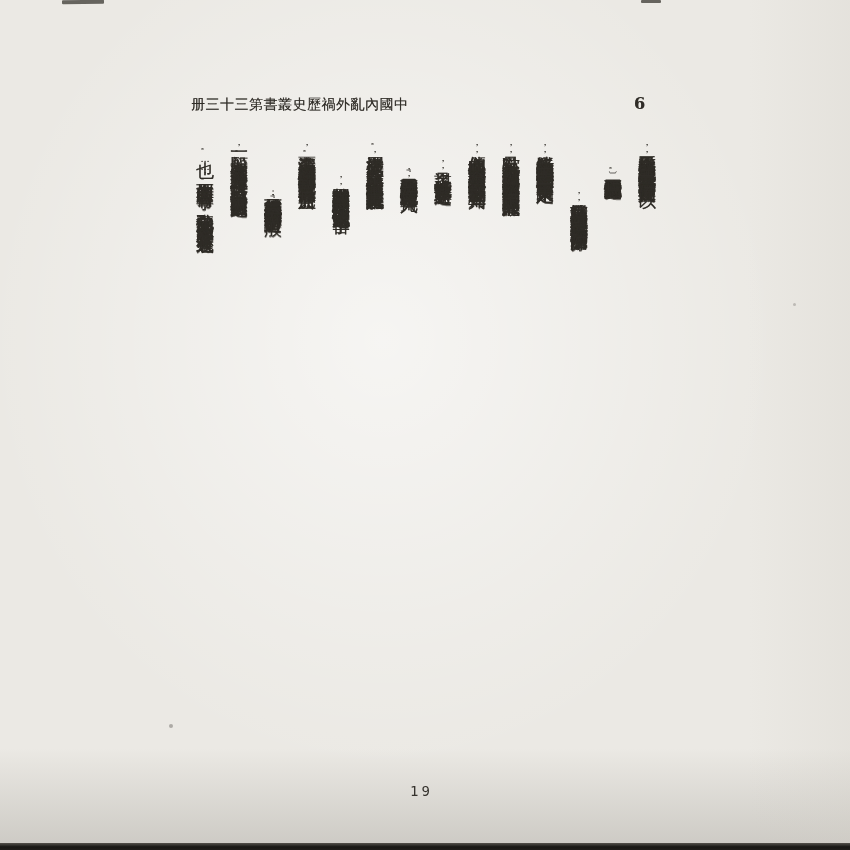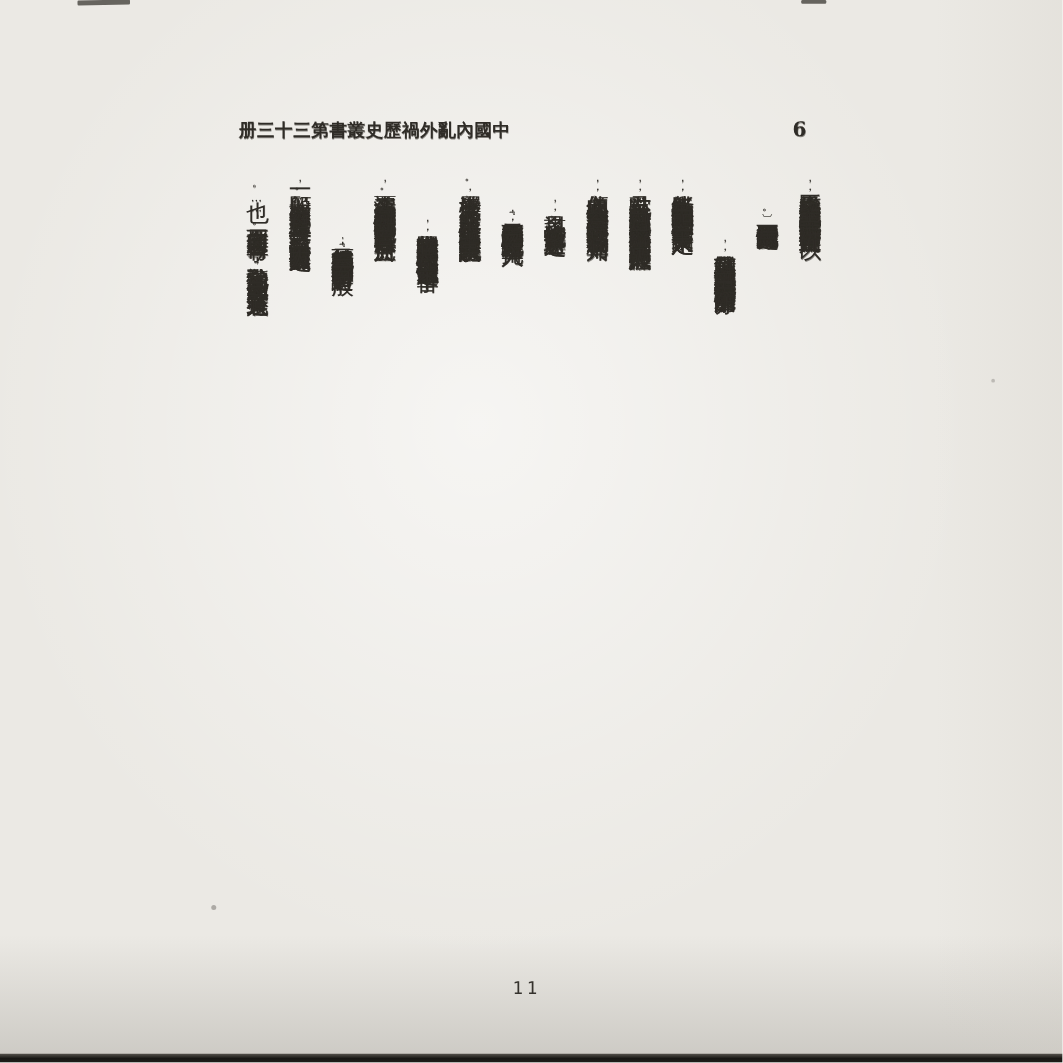--- a/index.html
+++ b/index.html
@@ -11,21 +11,21 @@
     position:relative;width:850px;height:850px;
     background:
       radial-gradient(ellipse at 45% 40%, rgba(255,255,255,.55) 0%, rgba(255,255,255,0) 60%),
       linear-gradient(to left, rgba(210,206,198,.25), rgba(0,0,0,0) 12%),
       linear-gradient(to bottom, rgba(0,0,0,0) 88%, rgba(120,116,108,.25) 99%),
       #ebe9e4;
   }
   .ink{color:#2f2c27;text-shadow:.3px .3px .5px rgba(47,44,39,.55);}
   .series-title{
     position:absolute;left:191px;top:96px;
-    font-size:14px;font-weight:bold;letter-spacing:.5px;white-space:nowrap;
+    font-size:14px;font-weight:normal;letter-spacing:.5px;white-space:nowrap;
   }
   .folio-top{
     position:absolute;left:634px;top:94px;
     font-size:16px;font-weight:bold;
   }
   .vcol{
     position:absolute;width:34px;height:680px;
     writing-mode:vertical-rl;text-orientation:upright;
     font-size:18px;line-height:34px;letter-spacing:-2px;
     white-space:nowrap;
@@ -66,21 +66,21 @@
       <div class="vcol" style="left: 426px; top: 158px;"><span>足</span><span>多</span><span>謀</span><span class="punct">，</span><span>能</span><span>持</span><span>大</span><span>體</span><span class="punct">，</span><span>堪</span><span>勝</span><span>專</span><span>對</span><span>之</span><span>選</span><span class="punct">。</span><span class="punct">』</span></div>
       <div class="vcol" style="left: 392px; top: 166px;"><span>淸</span><span>史</span><span>稿</span><span>列</span><span>傳</span><span>二</span><span>百</span><span>三</span><span>十</span><span>三</span><span>馬</span><span>建</span><span>忠</span><span>本</span><span>傳</span><span>云</span><span>云</span><span class="punct">『</span><span>及</span><span>建</span><span>忠</span><span>歸</span><span class="punct">，</span><span>而</span><span>維</span><span>新</span><span>黨</span><span>之</span><span>亂</span><span>又</span><span>作</span><span class="punct">，</span><span>日</span><span>軍</span><span>先</span><span>入</span><span class="punct">，</span></div>
       <div class="vcol" style="left: 358px; top: 142px;"><span>交</span><span>涉</span><span>屢</span><span>失</span><span>機</span><span class="punct">。</span><span>其</span><span>後</span><span class="punct">，</span><span>卒</span><span>致</span><span>全</span><span>敗</span><span class="punct">。</span><span>建</span><span>忠</span><span>憤</span><span>後</span><span>繼</span><span>失</span><span>人</span><span class="punct">，</span><span>初</span><span>謀</span><span>盡</span><span>毀</span><span class="punct">，</span><span>譔</span><span>東</span><span>行</span><span>錄</span><span>以</span><span>記</span><span>其</span><span>事</span><span class="punct">』</span></div>
       <div class="vcol" style="left: 324px; top: 174px;"><span>然</span><span>當</span><span>時</span><span>中</span><span>國</span><span>朝</span><span>士</span><span>之</span><span>無</span><span>識</span><span>者</span><span class="punct">，</span><span>反</span><span>劾</span><span>建</span><span>忠</span><span>市</span><span>井</span><span>無</span><span>賴</span><span class="punct">，</span><span>任</span><span>性</span><span>妄</span><span>爲</span><span class="punct">，</span><span>以</span><span>明</span><span>代</span><span>沈</span><span>惟</span><span>敬</span><span>比</span><span>之</span><span class="punct">。</span><span>旨</span><span>下</span><span>李</span></div>
       <div class="vcol" style="left: 290px; top: 142px;"><span>鴻</span><span>章</span><span>查</span><span>覆</span><span class="punct">，</span><span>鴻</span><span>章</span><span>據</span><span>實</span><span>辯</span><span>白</span><span class="punct">。</span><span>誠</span><span>使</span><span>爲</span><span>國</span><span>任</span><span>事</span><span>者</span><span>痛</span><span>心</span><span>憤</span><span>慨</span><span class="punct">，</span><span>昏</span><span>亂</span><span>之</span><span>朝</span><span class="punct">，</span><span>無</span><span>是</span><span>非</span><span>黑</span><span>白</span><span class="punct">，</span><span>於</span><span>斯</span><span>益</span><span>見</span><span class="punct">。</span></div>
       <div class="vcol" style="left: 256px; top: 185px;"><span>梁</span><span>啓</span><span>超</span><span>適</span><span>可</span><span>齋</span><span>紀</span><span>言</span><span>紀</span><span>行</span><span>序</span><span>云</span><span class="punct">：</span><span class="punct">『</span><span>顧</span><span>聞</span><span>馬</span><span>君</span><span>眉</span><span>叔</span><span>將</span><span>十</span><span>年</span><span>矣</span><span class="punct">，</span><span>稱</span><span>之</span><span>者</span><span>一</span><span>而</span><span>謗</span><span>之</span><span>者</span><span>百</span><span class="punct">，</span><span>般</span></div>
       <div class="vcol" style="left: 222px; top: 142px;"><span>般</span><span>願</span><span>一</span><span class="punct">，</span><span>彌</span><span>有</span><span>歲</span><span>年</span><span class="punct">。</span><span>今</span><span>秋</span><span>海</span><span>上</span><span>忽</span><span>合</span><span>幷</span><span class="punct">，</span><span>共</span><span>晨</span><span>夕</span><span class="punct">，</span><span>飫</span><span>言</span><span>論</span><span>者</span><span class="punct">，</span><span>十</span><span>餘</span><span>日</span><span class="punct">，</span><span>然</span><span>後</span><span>霍</span><span>然</span><span>信</span><span>中</span><span>國</span><span>之</span><span>果</span><span>有</span><span>人</span></div>
       <div class="vcol" style="left: 188px; top: 147px;"><span>也</span><span class="punct">。</span><span class="punct">…</span><span class="punct">…</span><span>使</span><span>向</span><span>者</span><span>而</span><span>用</span><span>其</span><span>言</span><span class="punct">，</span><span>寧</span><span>有</span><span>今</span><span>日</span><span class="punct">。</span><span class="punct">…</span><span class="punct">…</span><span>宋</span><span>殤</span><span>之</span><span>於</span><span>孔</span><span>父</span><span class="punct">，</span><span>知</span><span>而</span><span>不</span><span>能</span><span>用</span><span class="punct">，</span><span>春</span><span>秋</span><span>罪</span><span>之</span><span class="punct">，</span><span>是</span><span>或</span><span>有</span><span>天</span><span>運</span></div>
     </div>
 
-  <div class="page-num-bottom">11</div>
+  <div class="page-num-bottom">19</div>
 
   <div class="scan-band-bottom"></div>
   <div class="scan-tick tick-tl"></div>
   <div class="scan-tick tick-tr"></div>
   <div class="scan-tick speck-1"></div>
   <div class="scan-tick speck-2"></div>
 
 </div>
 
 </body></html>

